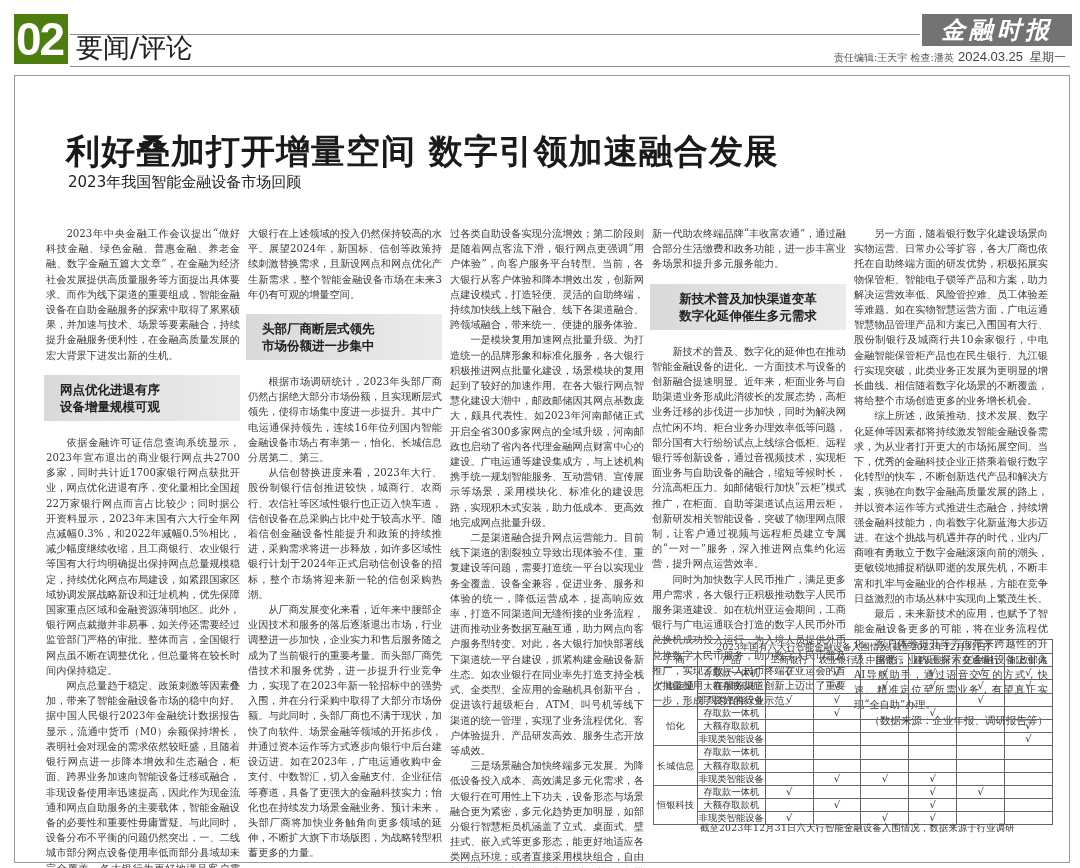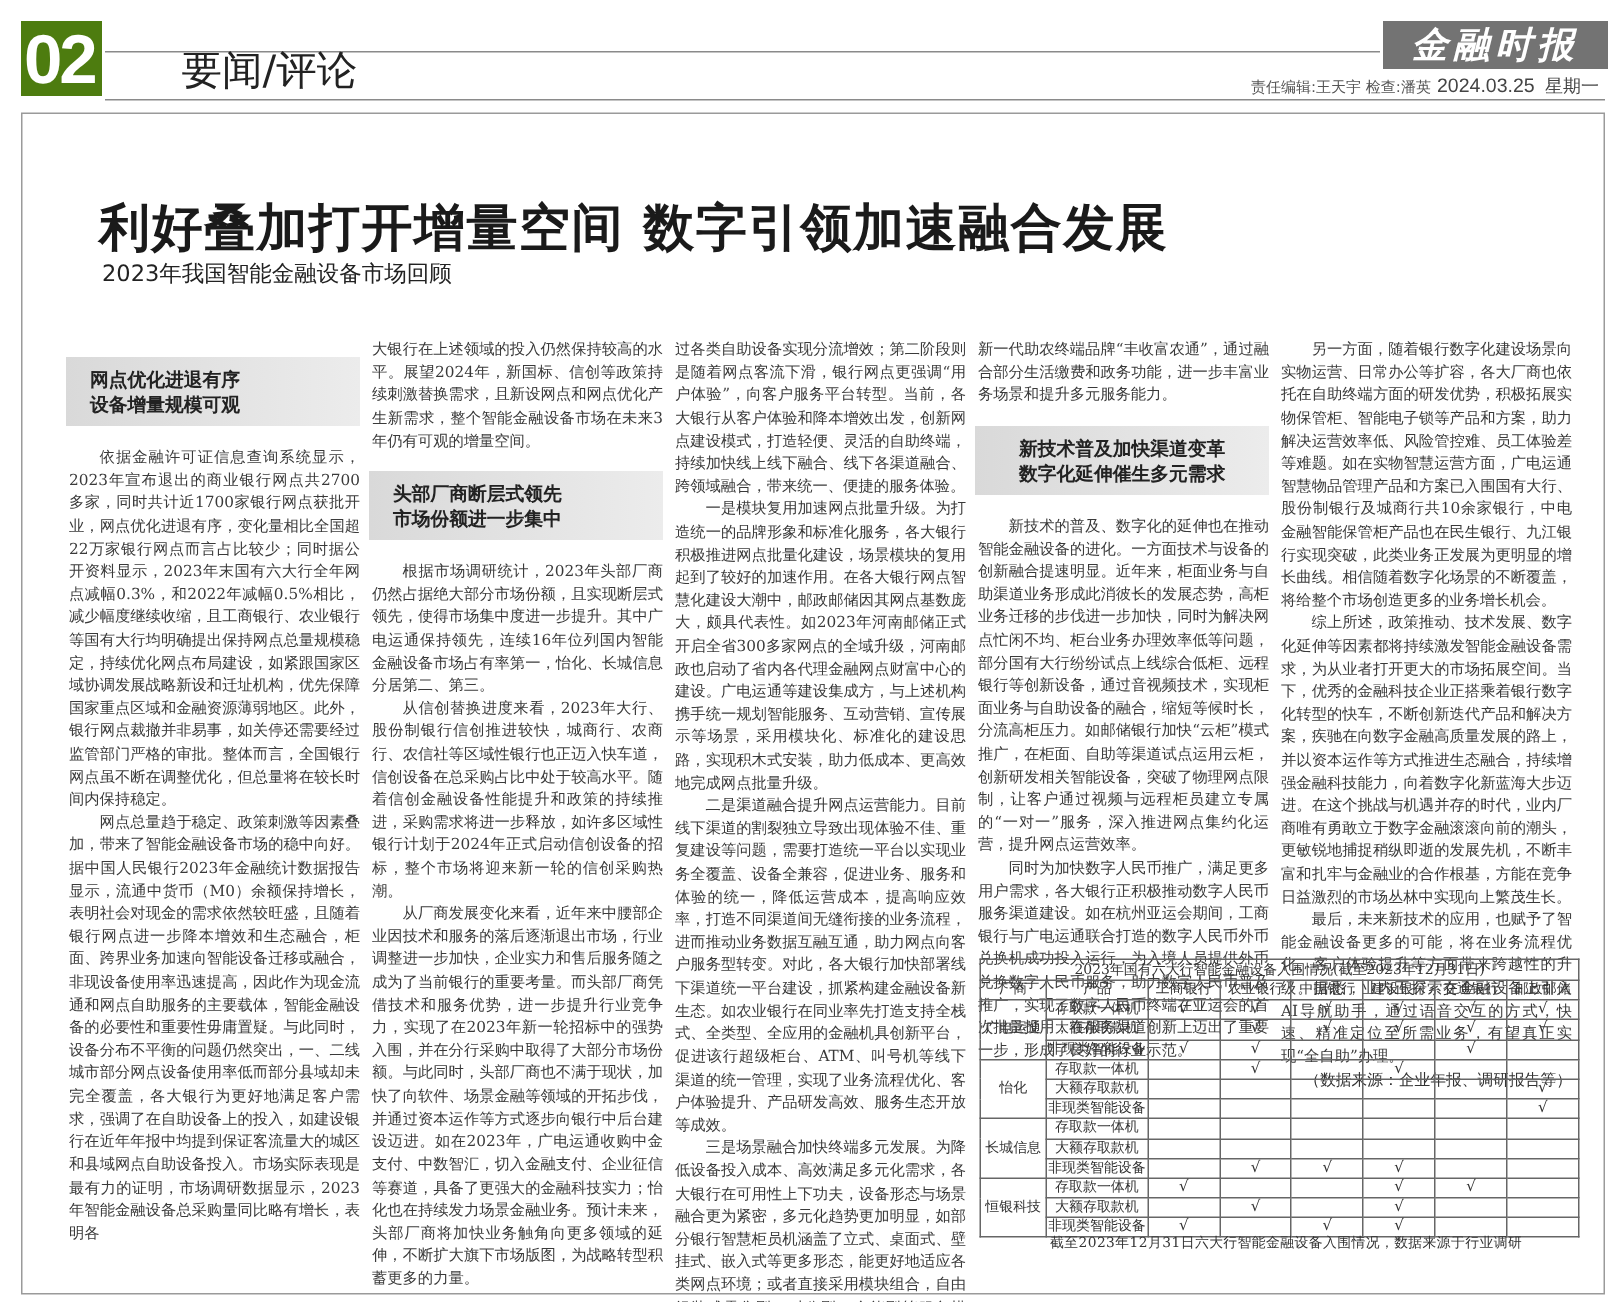--- a/index.html
+++ b/index.html
@@ -1,21 +1,21 @@
 <!DOCTYPE html>
 <html><head>
 <meta charset="utf-8">
 <style>
   html, body { margin:0; padding:0; background:#fff; }
   body { width:1080px; height:868px; position:relative; overflow:hidden; font-family:"DejaVu Serif","Liberation Serif",serif; color:#333; }
   .abs { position:absolute; }
 
   
   .page-num { left:14px; top:14px; width:54px; height:50px; background:#4d7c0f; color:#fff; font-family:"Liberation Sans",sans-serif; font-weight:bold; font-size:46px; line-height:50px; text-align:left; letter-spacing:-2px; padding-left:2px; box-sizing:border-box; }
-  .section-name { left:76px; top:32px; font-family:"DejaVu Sans",sans-serif; font-size:27px; color:#222; line-height:32px;margin-left:45px; }
+  .section-name { left:76px; top:32px; font-family:"DejaVu Sans",sans-serif; font-size:27px; color:#222; line-height:32px; }
   .hdr-line-top { left:70px; top:34px; width:850px; height:1px; background:#8a8a8a; }
   .hdr-line-bot { left:70px; top:66px; width:1000px; height:1px; background:#8a8a8a; }
   .masthead { left:922px; top:14px; width:150px; height:32px; background:#737373; color:#fff; font-family:"DejaVu Serif",serif; font-style:italic; font-weight:bold; font-size:24px; line-height:32px; text-align:center; letter-spacing:4px; }
   .editor-info { left:834px; top:51px; font-family:"DejaVu Sans",sans-serif; font-size:10px; color:#555; }
   .date { left:958px; top:49px; font-family:"Liberation Sans",sans-serif; font-size:13px; color:#444; }
   .weekday { left:1030px; top:49px; font-family:"DejaVu Sans",sans-serif; font-size:12px; color:#444; }
 
   
   .frame { left:14px; top:75px; width:1056px; height:788px; border:1px solid #9a9a9a; box-sizing:border-box; }
 
@@ -52,20 +52,21 @@
 <div class="abs editor-info">责任编辑:王天宇 检查:潘英</div>
 <div class="abs date">2024.03.25</div>
 <div class="abs weekday">星期一</div>
 
 <div class="abs frame"></div>
 
 <div class="abs headline">利好叠加打开增量空间  数字引领加速融合发展</div>
 <div class="abs subhead">2023年我国智能金融设备市场回顾</div>
 
 <div class="col col1">
+  <p>2023年中央金融工作会议提出“做好科技金融、绿色金融、普惠金融、养老金融、数字金融五篇大文章”，在金融为经济社会发展提供高质量服务等方面提出具体要求。而作为线下渠道的重要组成，智能金融设备在自助金融服务的探索中取得了累累硕果，并加速与技术、场景等要素融合，持续提升金融服务便利性，在金融高质量发展的宏大背景下进发出新的生机。</p>
   <div class="subhead-box">
     <div>网点优化进退有序</div>
     <div>设备增量规模可观</div>
   </div>
   <p>依据金融许可证信息查询系统显示，2023年宣布退出的商业银行网点共2700多家，同时共计近1700家银行网点获批开业，网点优化进退有序，变化量相比全国超22万家银行网点而言占比较少；同时据公开资料显示，2023年末国有六大行全年网点减幅0.3%，和2022年减幅0.5%相比，减少幅度继续收缩，且工商银行、农业银行等国有大行均明确提出保持网点总量规模稳定，持续优化网点布局建设，如紧跟国家区域协调发展战略新设和迁址机构，优先保障国家重点区域和金融资源薄弱地区。此外，银行网点裁撤并非易事，如关停还需要经过监管部门严格的审批。整体而言，全国银行网点虽不断在调整优化，但总量将在较长时间内保持稳定。</p>
   <p>网点总量趋于稳定、政策刺激等因素叠加，带来了智能金融设备市场的稳中向好。据中国人民银行2023年金融统计数据报告显示，流通中货币（M0）余额保持增长，表明社会对现金的需求依然较旺盛，且随着银行网点进一步降本增效和生态融合，柜面、跨界业务加速向智能设备迁移或融合，非现设备使用率迅速提高，因此作为现金流通和网点自助服务的主要载体，智能金融设备的必要性和重要性毋庸置疑。与此同时，设备分布不平衡的问题仍然突出，一、二线城市部分网点设备使用率低而部分县域却未完全覆盖，各大银行为更好地满足客户需求，强调了在自助设备上的投入，如建设银行在近年年报中均提到保证客流量大的城区和县域网点自助设备投入。市场实际表现是最有力的证明，市场调研数据显示，2023年智能金融设备总采购量同比略有增长，表明各</p>
 </div>
 
 <div class="col col2">
   <p class="noindent">大银行在上述领域的投入仍然保持较高的水平。展望2024年，新国标、信创等政策持续刺激替换需求，且新设网点和网点优化产生新需求，整个智能金融设备市场在未来3年仍有可观的增量空间。</p>

